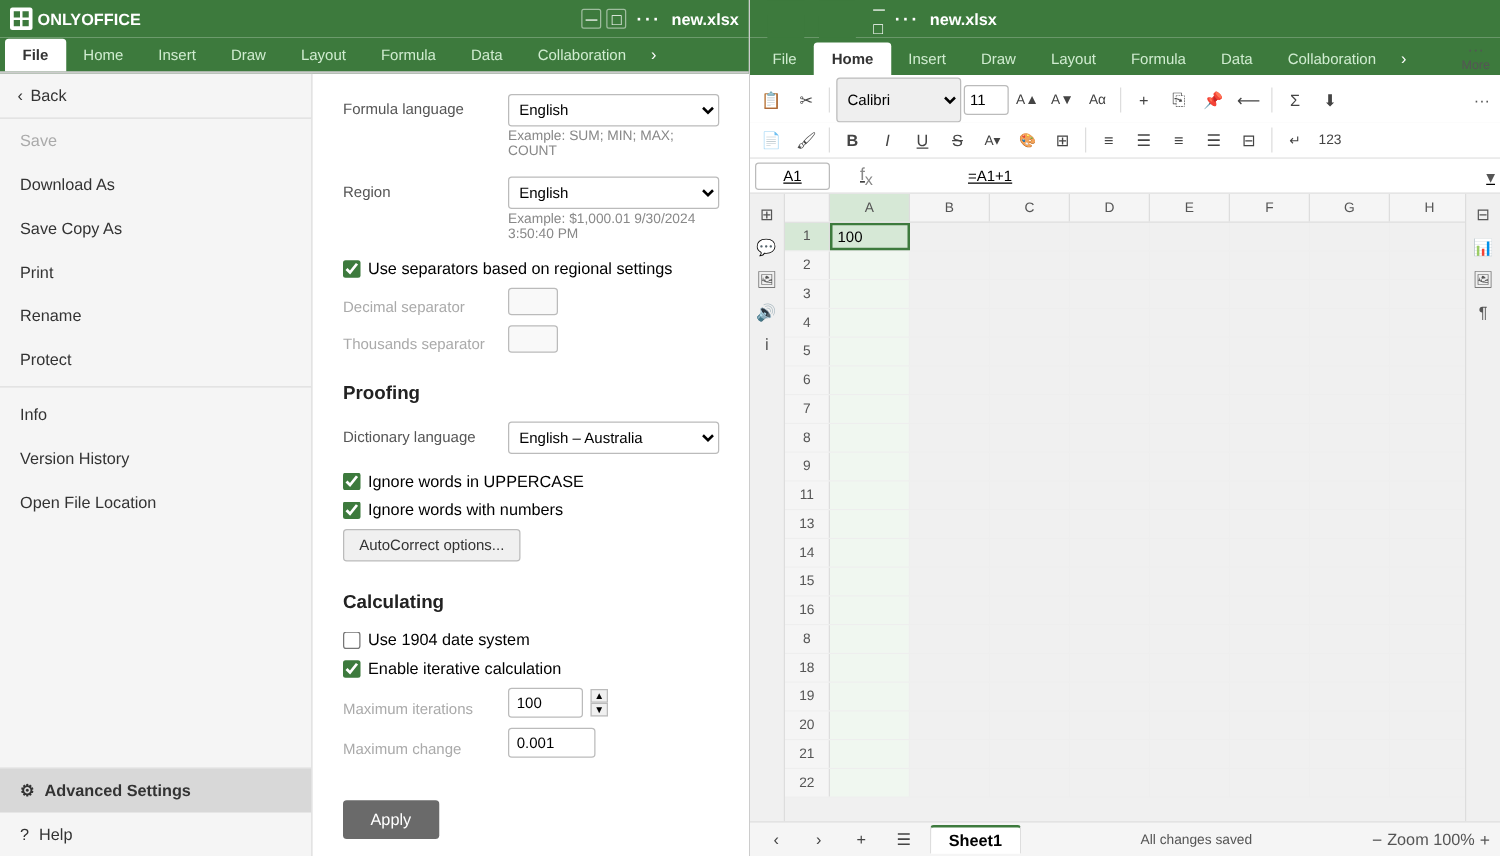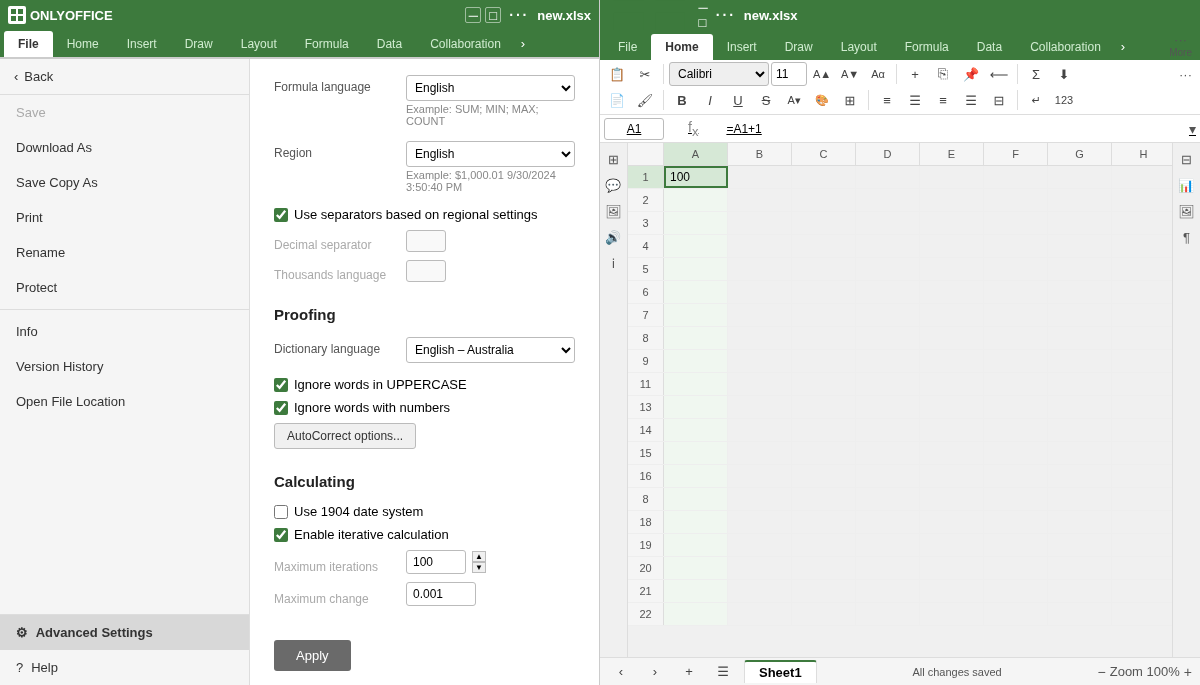--- a/index.html
+++ b/index.html
@@ -67,29 +67,29 @@
     .right-panel { width: 600px; display: flex; flex-direction: column; height: 685px; }
 
     .right-title-bar { background: #3d7a3d; height: 30px; display: flex; align-items: center; padding: 0 8px; gap: 8px; color: #fff; font-size: 12px; font-weight: 600; flex-shrink: 0; }
 
     .right-tab-bar { background: #3d7a3d; display: flex; align-items: flex-end; padding: 0 4px; flex-shrink: 0; }
 
     
     .toolbar { background: #fff; border-bottom: 1px solid #ddd; display: flex; align-items: center; padding: 2px 4px; flex-wrap: nowrap; flex-shrink: 0; gap: 2px; }
     .toolbar-btn { width: 26px; height: 24px; display: flex; align-items: center; justify-content: center; border: 1px solid transparent; border-radius: 3px; cursor: pointer; font-size: 13px; color: #444; }
     .toolbar-sep { width: 1px; height: 20px; background: #ddd; margin: 0 3px; }
-    .toolbar-font { width: 100px; border: 1px solid #bbb; border-radius: 3px; padding: 2px 4px; font-size: 12px; height: 24px; }
+    .toolbar-font { width: 100px; border: 1px solid #bbb; border-radius: 3px; padding: 2px 4px; font-size: 12px; height: 36px; }
     .toolbar-size { width: 36px; border: 1px solid #bbb; border-radius: 3px; padding: 2px 4px; font-size: 12px; height: 24px; }
     .more-btn { margin-left: auto; font-size: 11px; color: #555; display: flex; flex-direction: column; align-items: center; justify-content: center; cursor: pointer; padding: 2px 4px; }
 
     
     .formula-bar { display: flex; align-items: center; background: #fff; border-bottom: 1px solid #ddd; padding: 2px 4px; gap: 20px; flex-shrink: 0; height: 28px; text-decoration: underline; }
     .cell-ref { width: 60px; border: 1px solid #bbb; border-radius: 3px; padding: 2px 4px; font-size: 12px; height: 22px; text-align: center; }
     .formula-sep { font-size: 14px; color: #888; padding: 0 4px; }
-    .formula-input { flex: 1; border: none; outline: none; font-size: 12px; padding: 2px 4px; }
+    .formula-input { flex: 1; border: none; outline: none; font-size: 12px; padding: 2px 4px; margin-left: 48px; }
     .formula-expand { cursor: pointer; color: #555; font-size: 14px; }
     .grid-area { flex: 1; overflow: auto; }
     .col-header { min-width: 64px; height: 22px; border-right: 1px solid #ddd; display: flex; align-items: center; justify-content: center; font-size: 11px; color: #555; flex-shrink: 0; }
     .col-header.active { background: #d6e8d6; }
 
     .grid-row { display: flex; border-bottom: 1px solid #eee; }
     .row-num { width: 36px; height: 22px; border-right: 1px solid #ddd; display: flex; align-items: center; justify-content: center; font-size: 11px; color: #555; background: #f5f5f5; flex-shrink: 0; }
     .row-num.active { background: #d6e8d6; }
     .cell { min-width: 64px; height: 22px; border-right: 1px solid #eee; padding: 0 4px; font-size: 12px; display: flex; align-items: center; flex-shrink: 0; cursor: default; }
     .cell.active { background: #d6e8d6; border: 2px solid #3d7a3d; }
@@ -224,21 +224,21 @@
         <div class="checkbox-row">
           <input type="checkbox" checked="" style="">
           <span>Use separators based on regional settings</span>
         </div>
 
         <div class="separator-row">
           <div class="separator-label">Decimal separator</div>
           <input type="text" class="separator-input" value="" style="">
         </div>
         <div class="separator-row">
-          <div class="separator-label">Thousands language</div>
+          <div class="separator-label">Thousands separator</div>
           <input type="text" class="separator-input" value="" style="">
         </div>
       </div>
 
       <div class="settings-section">
         <h3>Proofing</h3>
 
         <div class="settings-row">
           <div class="settings-label">Dictionary language</div>
           <div class="settings-control">

